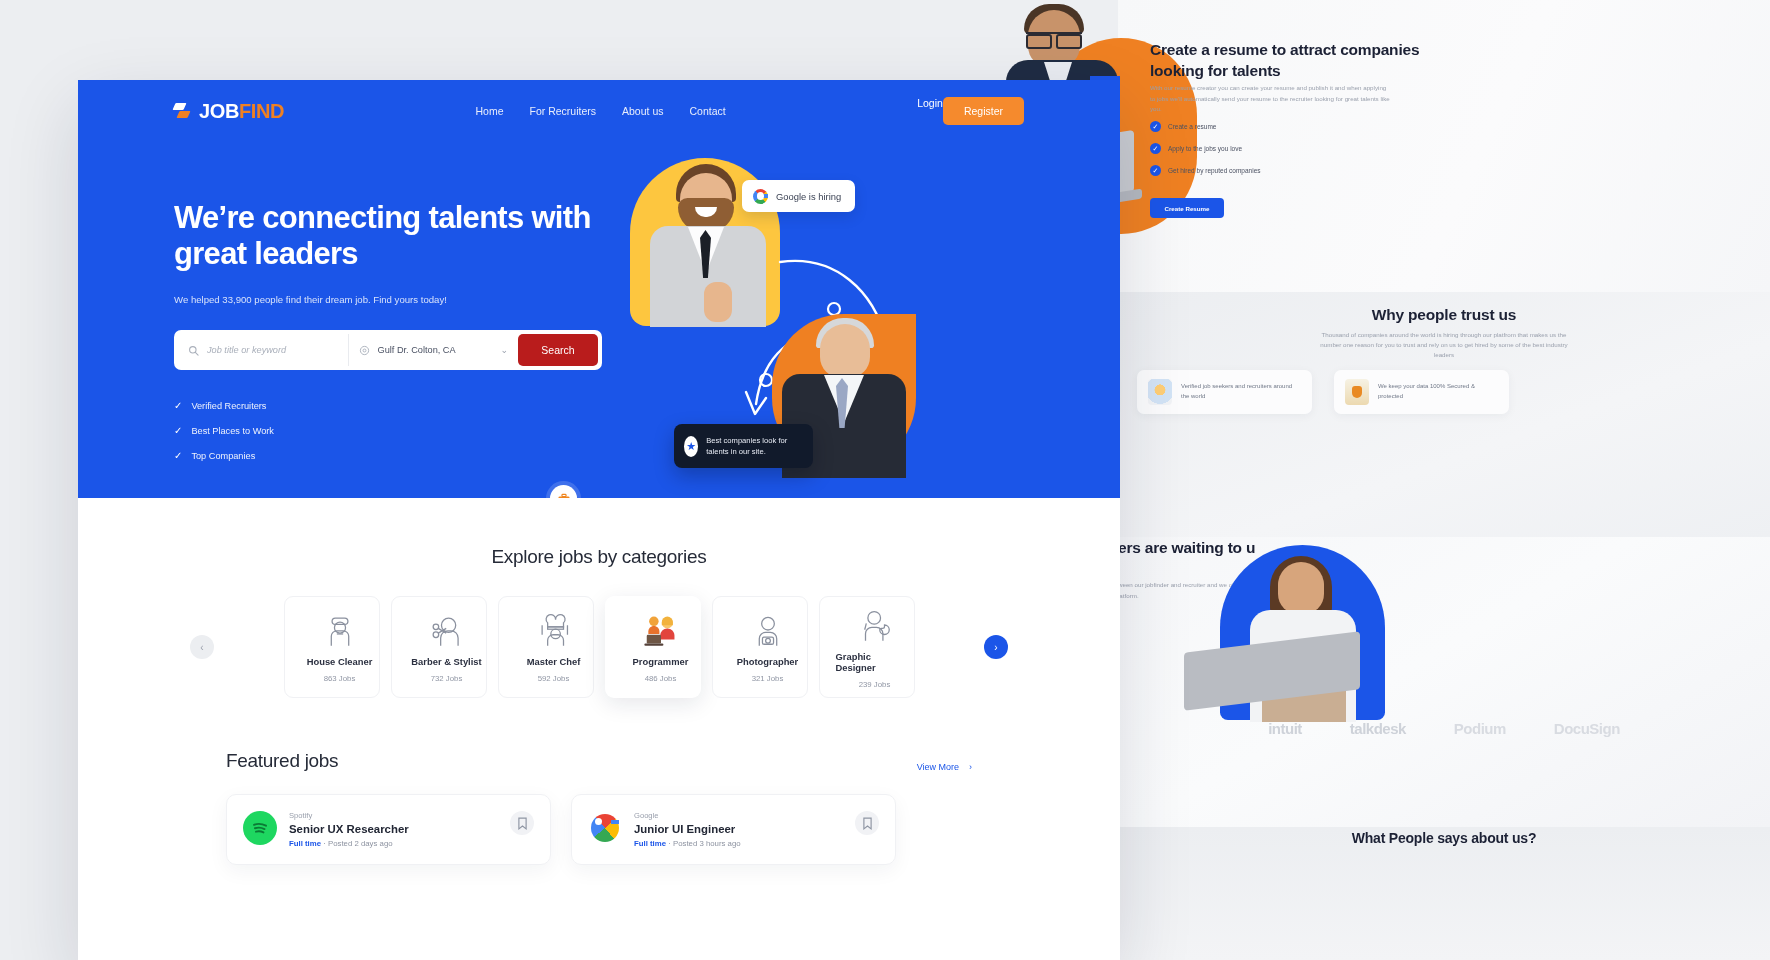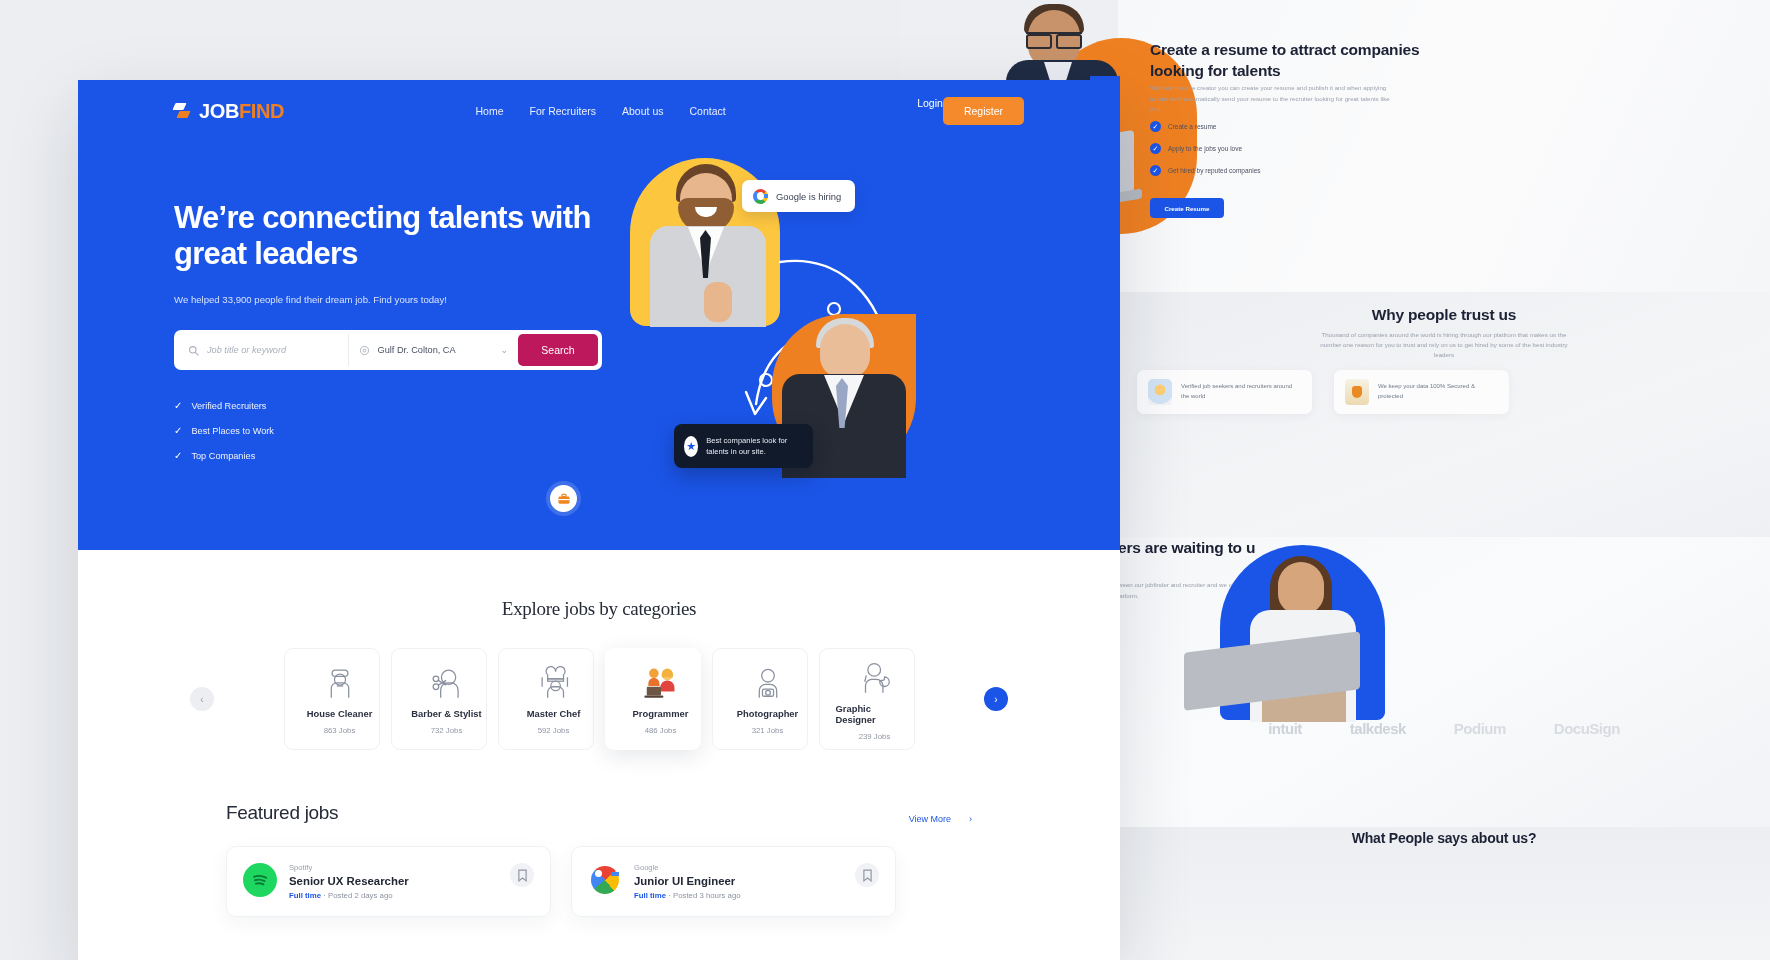--- a/index.html
+++ b/index.html
@@ -102,21 +102,21 @@
 
   
   .board-left { position:absolute; left:0; top:0; width:900px; height:960px; background:#eceef1;}
 
   
   .main-card {
     position:absolute; left:78px; top:80px; width:1042px; height:880px;
     background:#ffffff; overflow:hidden;
     box-shadow: 0 26px 70px rgba(20,30,60,.14);
   }
-  .hero { position:relative; width:1042px; height:470px; background:#1b55e8; overflow:hidden;padding-left:15px;}
+  .hero { position:relative; width:1042px; height:418px; background:#1b55e8; overflow:hidden;padding-left:15px;}
 
   
   .nav { position:absolute; left:0; top:0; width:1042px; height:62px; display:flex;
          align-items:center; padding:0 96px 0 96px; }
   .logo-wrap{ display:flex; align-items:center; gap:5px;}
   .logo-mark{ width:20px; height:18px; position:relative; }
   .logo-mark:before{content:"";position:absolute;left:0;top:1px;width:11px;height:7px;background:#fff;transform:skewX(-24deg);border-radius:1px;}
   .logo-mark:after{content:"";position:absolute;left:4px;top:9px;width:11px;height:7px;background:#ef8022;transform:skewX(-24deg);border-radius:1px;}
   .logo-text{ font-size:20px; font-weight:800; letter-spacing:-0.4px;}
   .logo-text .a{color:#ffffff;} .logo-text .b{color:#ef8022;}
@@ -130,21 +130,21 @@
   .h-title{ position:absolute; left:96px; top:120px; width:470px; color:#fff;
             font-size:31px; font-weight:700; line-height:1.17; letter-spacing:-0.7px;}
   .h-sub{ position:absolute; left:96px; top:214px; color:#d7e2fb; font-size:9.6px;}
   .search{ position:absolute; left:96px; top:250px; width:428px; height:40px;
            background:#fff; border-radius:7px; display:flex; align-items:center; padding:4px;}
   .s-field{ flex:1; display:flex; align-items:center; gap:8px; padding:0 10px; height:32px;}
   .s-field.div{ border-left:1px solid #e9ebef; }
   .s-ph{ color:#a9afba; font-size:9.2px; white-space:nowrap;font-style:italic;}
   .s-val{ color:#495062; font-size:9.2px; white-space:nowrap;}
   .s-caret{ margin-left:auto; color:#9aa1ae; font-size:9px;}
-  .s-btn{ background:#be185d; color:#fff; font-size:10.5px; height:32px; width:80px;
+  .s-btn{ background:#b91c1c; color:#fff; font-size:10.5px; height:32px; width:80px;
           border-radius:5px; display:flex; align-items:center; justify-content:center;}
   .feats{ position:absolute; left:96px; top:320px;}
   .feat{ display:flex; align-items:center; gap:9px; margin-bottom:14px; }
   .feat .ck{ color:#fff; font-size:10px;}
   .feat .lb{ color:#eef2fd; font-size:9.2px;}
 
   .badge-brief{ position:absolute; left:472px; top:405px; width:27px; height:27px;
                 border-radius:50%; background:#fff; display:flex; align-items:center;
                 justify-content:center; box-shadow:0 0 0 4px rgba(255,255,255,.16);}
 
@@ -184,40 +184,40 @@
   .m2-tie{position:absolute;left:64px;top:64px;width:12px;height:50px;background:#9aa7c4;clip-path:polygon(50% 0,100% 16%,72% 100%,28% 100%,0 16%);}
 
   .tip{ position:absolute; left:596px; top:344px; width:139px; height:44px;
         background:#111a2b; border-radius:8px; display:flex; align-items:center; gap:8px;
         padding:0 10px; box-shadow:0 8px 20px rgba(5,12,30,.28);}
   .tip .ic{ width:21px; height:21px; border-radius:50%; background:#fff; display:flex;
             align-items:center; justify-content:center; color:#1b55e8; font-size:11px;}
   .tip .tx{ color:#e8ecf5; font-size:7.6px; line-height:1.45;}
 
   
-  .cat-title{ margin-top:48px; text-align:center; font-size:19px; color:#262b38; letter-spacing:-0.3px;font-family:Liberation Serif, serif;}
+  .cat-title{ margin-top:48px; text-align:center; font-size:19px; color:#262b38; letter-spacing:-0.3px;}
   .cat-row{ position:relative; margin-top:28px; display:flex; justify-content:center;
             align-items:center; gap:11px; }
   .cat-card{ width:96px; height:102px; border-radius:9px; background:#fff;
              border:1px solid #f0f1f4; display:flex; flex-direction:column;
              align-items:center; justify-content:center; gap:7px;padding-left:16px;}
   .cat-card.active{ box-shadow:0 6px 22px rgba(20,30,60,.10); border-color:transparent;}
   .cat-ico{ width:38px; height:38px; }
   .cat-nm{ font-size:9.4px; color:#2b3040; font-weight:600;}
   .cat-ct{ font-size:7.8px; color:#9096a4;}
   .arrow-btn{ width:24px; height:24px; border-radius:50%; display:flex; align-items:center;
               justify-content:center; font-size:10px;}
   .arrow-btn.prev{ position:absolute; left:112px; background:#eceef1; color:#9aa0ac;}
   .arrow-btn.next{ position:absolute; right:112px; background:#1b55e8; color:#fff;}
 
   
   .feat-head{ margin:52px 0 0 0; padding:0 148px; display:flex; align-items:flex-end;
               justify-content:space-between;}
   .feat-title{ font-size:19px; color:#262b38; letter-spacing:-0.3px;}
-  .feat-more{ font-size:9px; color:#1b55e8; display:flex; align-items:center; gap:18px;}
+  .feat-more{ font-size:9px; color:#1b55e8; display:flex; align-items:center; gap:10px;}
   .jobs{ margin-top:22px; padding:0 148px; display:flex; gap:20px;}
   .job{ width:325px; border:1px solid #f0f1f4; border-radius:10px; padding:16px;
         box-shadow:0 6px 20px rgba(20,30,60,.05); display:flex; gap:12px; align-items:flex-start;}
   .job-logo{ width:34px; height:34px; border-radius:50%; flex:0 0 34px;
              display:flex; align-items:center; justify-content:center;}
   .job-logo.spotify{ background:#1ed760; position:relative;}
   .job-logo.google{ background:#fff; }
   .job-meta .co{ font-size:7.6px; color:#9aa0ad; }
   .job-meta .ti{ font-size:11.4px; color:#222735; font-weight:700; margin-top:3px;}
   .job-meta .sub{ font-size:7.8px; color:#8d93a1; margin-top:4px;}

